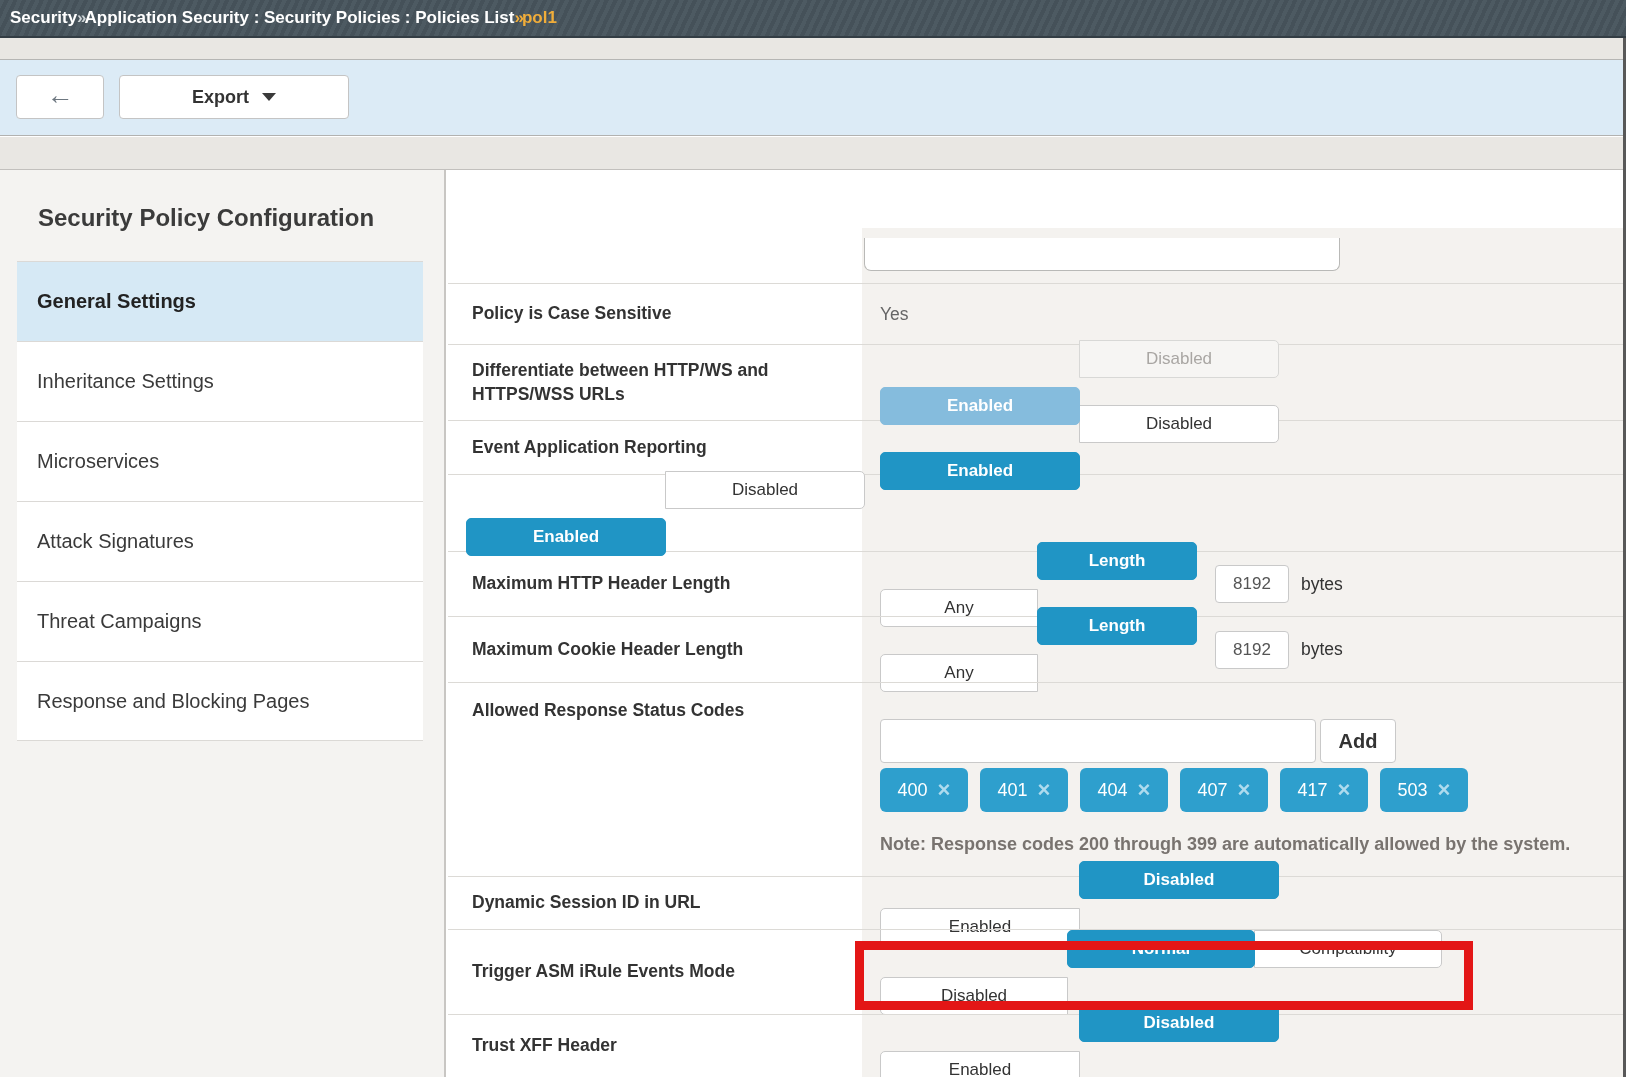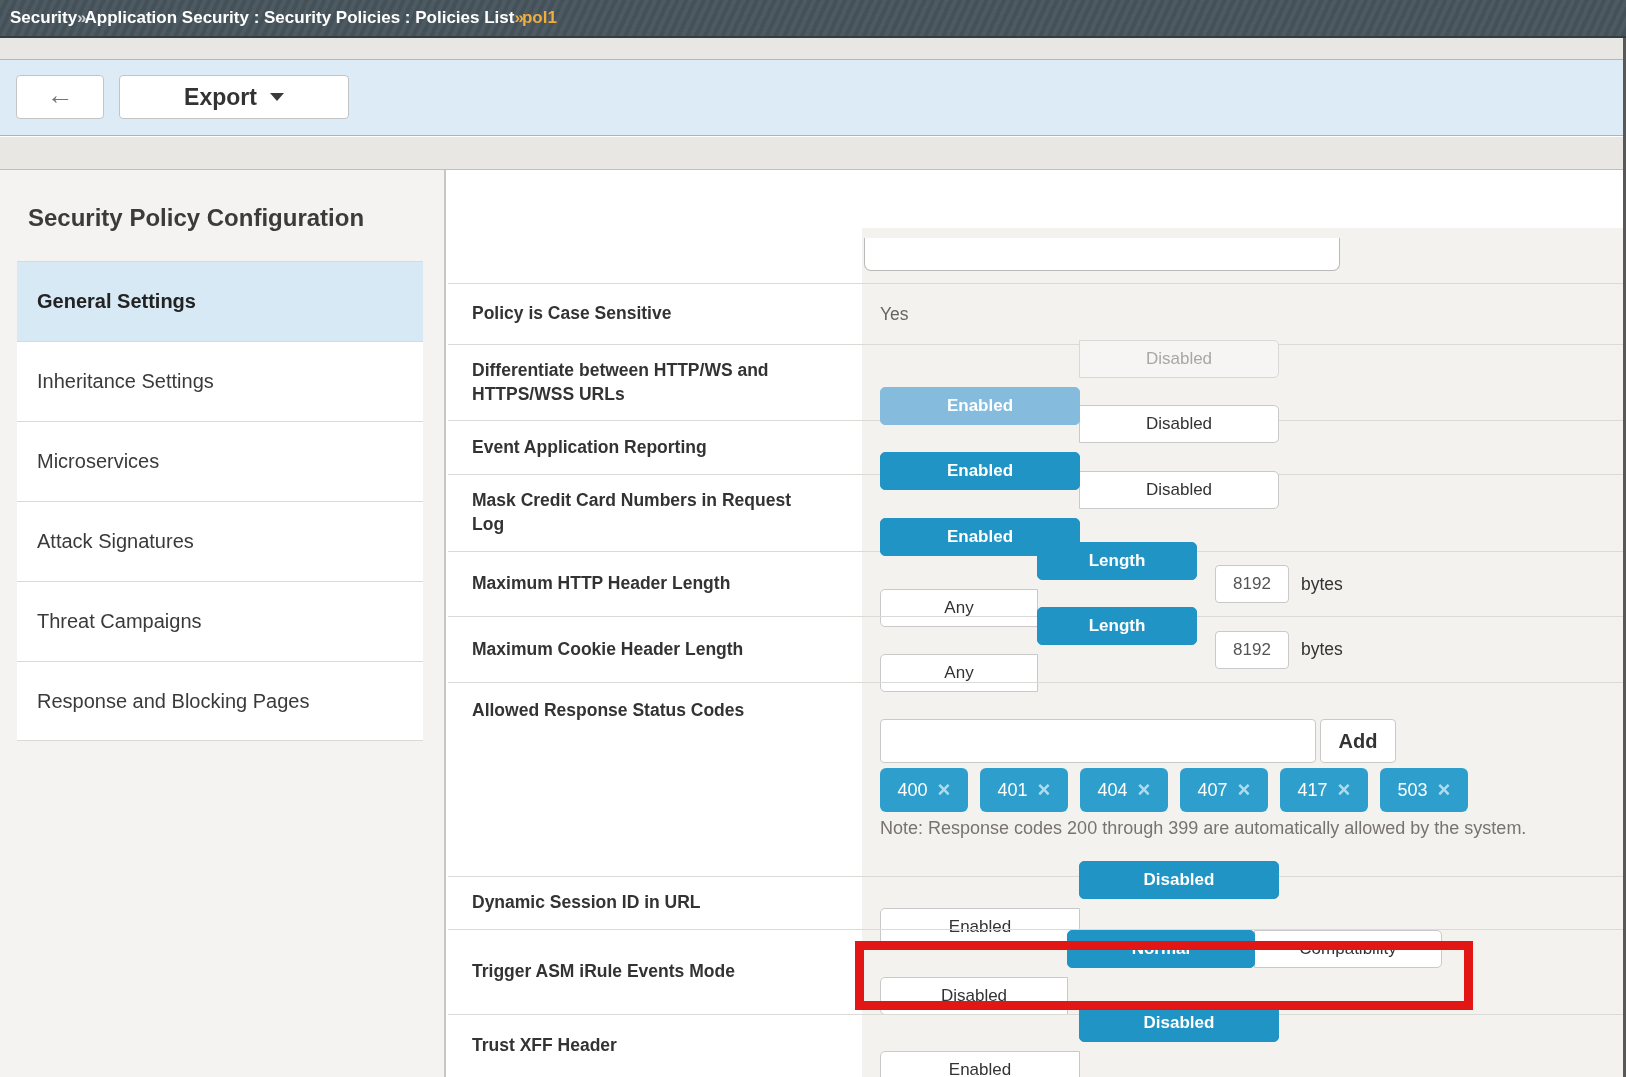--- a/index.html
+++ b/index.html
@@ -18,32 +18,32 @@
   
   .band{position:absolute;left:0;right:0;background:#e9e7e3;box-sizing:border-box;}
   .band1{top:38px;height:22px;border-bottom:1px solid #b6b6b4;}
   .toolbar{position:absolute;left:0;right:0;top:60px;height:76px;background:var(--toolbar);
            border-bottom:1px solid #b2b2b0;box-sizing:border-box;}
   .band2{top:137px;height:33px;border-bottom:1px solid #c2c0bd;}
   .tbtn{position:absolute;top:15px;height:44px;background:#fff;border:1px solid #c4c4c4;
         border-radius:4px;box-sizing:border-box;display:flex;align-items:center;
         justify-content:center;cursor:pointer;}
   .back{left:16px;width:88px;font-size:27px;color:#6d7780;font-weight:normal;padding-bottom:3px;}
-  .export{left:119px;width:230px;font-size:23px;font-weight:bold;color:#333;gap:13px;}
+  .export{left:119px;width:230px;font-size:18px;font-weight:bold;color:#333;gap:13px;}
   .caret{width:0;height:0;border-left:7px solid transparent;border-right:7px solid transparent;
          border-top:8px solid #3a3a3a;}
 
   
   .right-edge{position:absolute;top:38px;right:0;width:3px;bottom:0;background:#585858;z-index:20;}
 
   
   .content{position:absolute;left:0;right:0;top:170px;bottom:0;background:#fff;}
   .sidebar{position:absolute;left:0;top:0;bottom:0;width:446px;background:#f4f3f1;
            border-right:2px solid #c8c6c3;box-sizing:border-box;}
-  .sidebar-title{position:absolute;left:28px;top:34px;font-size:24px;font-weight:bold;color:#3b3b3b;}
+  .sidebar-title{position:absolute;left:38px;top:34px;font-size:24px;font-weight:bold;color:#3b3b3b;}
   .menu{position:absolute;left:17px;width:406px;top:91px;}
   .menu-item{height:80px;display:flex;align-items:center;padding-left:20px;background:#fff;
              border-top:1px solid #dbd9d6;font-size:20px;color:#3a3a3a;box-sizing:border-box;cursor:pointer;}
   .menu-item:last-child{border-bottom:1px solid #dbd9d6;}
   .menu-item.selected{background:var(--selbg);font-weight:bold;color:#222;}
 
   .main{position:absolute;left:448px;top:0;right:0;bottom:0;}
   .value-bg{position:absolute;left:414px;top:58px;right:0;bottom:0;background:#f4f2ef;}
   .partial-input{position:absolute;left:416px;top:68px;width:470px;height:30px;background:#fff;
                  border:1px solid #b9b9b7;border-top:none;border-radius:0 0 7px 7px;z-index:2;}
@@ -79,21 +79,21 @@
   .codes-input{width:436px;height:44px;border:1px solid #c9c9c9;border-radius:4px;background:#fff;
                box-sizing:border-box;font-family:inherit;font-size:17px;padding:0 10px;color:#333;}
   .add-btn{width:76px;height:44px;margin-left:4px;background:#fff;border:1px solid #c9c9c9;
            border-radius:4px;box-sizing:border-box;font-size:20px;font-weight:bold;color:#333;
            display:flex;align-items:center;justify-content:center;cursor:pointer;}
   .tags{display:flex;gap:12px;margin-top:5px;}
   .tag{min-width:88px;height:44px;box-sizing:border-box;padding:0 14px;border-radius:6px;
        background:var(--tag);color:#fff;display:flex;align-items:center;justify-content:center;
        gap:10px;font-size:18px;cursor:pointer;}
   .tag .x{color:#aedbee;font-weight:bold;font-size:22px;line-height:1;cursor:pointer;}
-  .codes-note{margin-top:6px;font-size:18px;color:#78736f;font-weight:normal;}
+  .codes-note{margin-top:22px;font-size:18px;color:#78736f;font-weight:bold;}
 
   
   .red-box{position:absolute;left:407px;top:771px;width:618px;height:69px;box-sizing:border-box;
            border:9px solid var(--red);z-index:6;pointer-events:none;}
 </style>
 </head>
 <body>
 
 <div class="screen" style="--accent: #2095c5; --accentlight: #85bcdd; --tag: #2e9fcd; --selbg: #d6e9f5; --toolbar: #dcebf6; --gold: #f0ad3a; --red: #e31616;">
 
@@ -173,23 +173,20 @@
               <span>Event Application Reporting</span>
             </div>
             <div class="row-control">
               <div class="seg">
                 <div class="seg-btn active" style="width: 200px;">Enabled</div>
                 <div class="seg-btn" style="width: 200px;">Disabled</div>
               </div>
             </div>
           </div>
           <div class="row" style="height: 77px;">
-            <div class="row-label">
-              <span>Mask Credit Card Numbers in Request Log</span>
-            </div>
             <div class="row-control">
               <div class="seg">
                 <div class="seg-btn active" style="width: 200px;">Enabled</div>
                 <div class="seg-btn" style="width: 200px;">Disabled</div>
               </div>
             </div>
           </div>
           <div class="row" style="height: 65px;">
             <div class="row-label">
               <span>Maximum HTTP Header Length</span>

